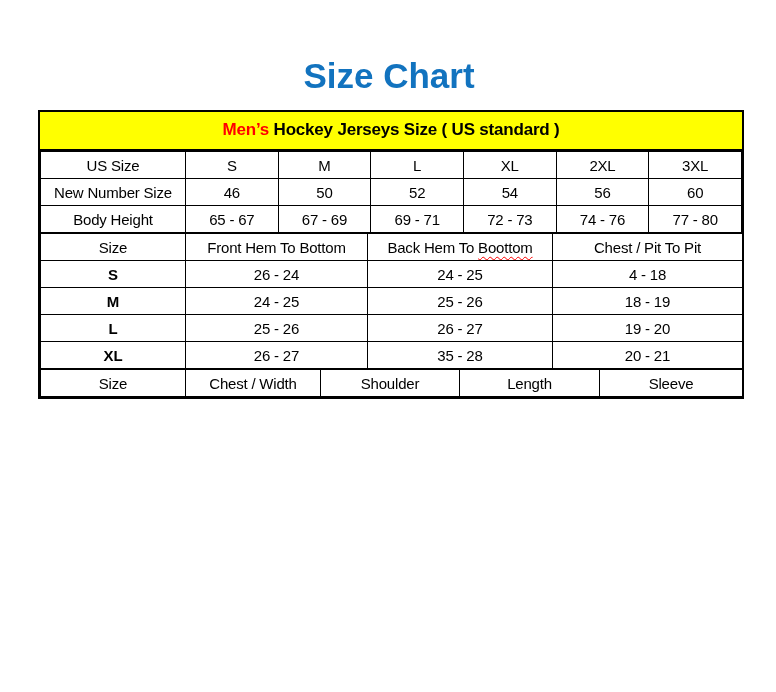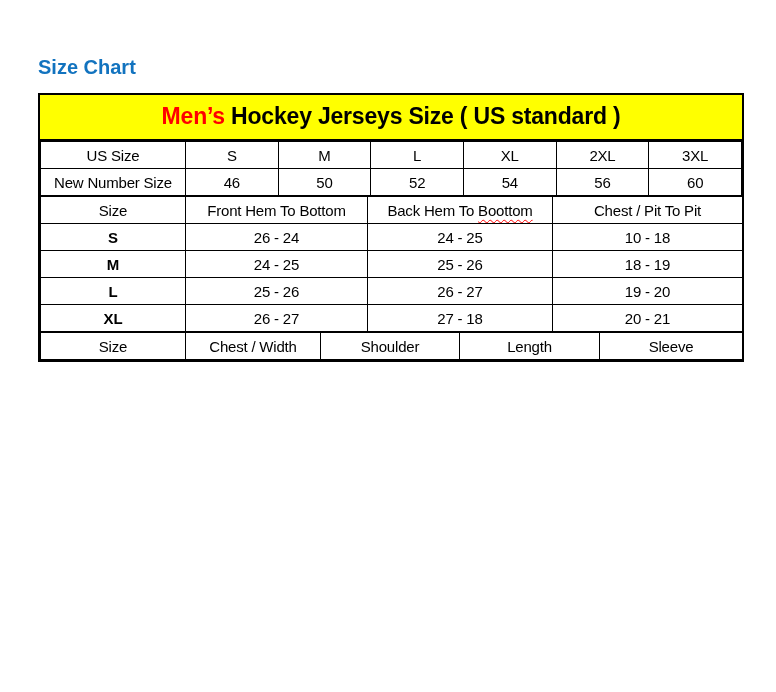--- a/index.html
+++ b/index.html
@@ -2,27 +2,27 @@
 <html><head>
 <meta charset="utf-8">
 <style>
   html,body{margin:0;padding:0;}
   body{
     width:776px;height:692px;background:#ffffff;overflow:hidden;
     font-family:"Liberation Sans", sans-serif;color:#000;
     --title-blue:#1273BF;--banner-yellow:#FFFF00;--accent-red:#FF0000;--line:#000000;
   }
   .page-title{
-    width:702px;margin:56px 0 14px 38px;
-    color:var(--title-blue);font-size:20px;font-weight:700;line-height:1.15;
+    width:702px;margin:56px 0 14px 38px;text-align:center;
+    color:var(--title-blue);font-size:35px;font-weight:700;line-height:1.15;
   }
   .chart{width:702px;margin-left:38px;border:2px solid var(--line);}
   .banner{
     background:var(--banner-yellow);text-align:center;
-    font-size:23px;font-weight:700;padding:8px 0 9px 0;
+    font-size:17px;font-weight:700;padding:8px 0 9px 0;
     border-top:2px solid var(--line);border-bottom:2px solid var(--line);
     letter-spacing:-0.2px;
   }
   .section:first-child .banner{border-top:none;}
   .banner .hl{color:var(--accent-red);}
   table{width:100%;border-collapse:collapse;table-layout:fixed;}
   th,td{
     border:1px solid var(--line);text-align:center;vertical-align:middle;
     height:26px;font-size:15px;padding:0 2px;white-space:nowrap;overflow:hidden;
     letter-spacing:-0.2px;
@@ -74,20 +74,29 @@
         <tbody>
           <tr>
             <td>New Number Size</td>
             <td>46</td>
             <td>50</td>
             <td>52</td>
             <td>54</td>
             <td>56</td>
             <td>60</td>
           </tr>
+          <tr>
+            <td>Body Height</td>
+            <td>65 - 67</td>
+            <td>67 - 69</td>
+            <td>69 - 71</td>
+            <td>72 - 73</td>
+            <td>74 - 76</td>
+            <td>77 - 80</td>
+          </tr>
         </tbody>
       </table>
   </div>
 
   <div class="section">
     <table class="t-womens">
       <colgroup>
           <col class="c0">
           <col class="c1">
           <col class="c2">
@@ -99,38 +108,38 @@
             <th>Front Hem To Bottom</th>
             <th>Back Hem To <span class="squiggle">Boottom</span></th>
             <th>Chest / Pit To Pit</th>
           </tr>
         </thead>
         <tbody>
           <tr>
             <td class="bold">S</td>
             <td>26 - 24</td>
             <td>24 - 25</td>
-            <td>10 - 18</td>
+            <td>4 - 18</td>
           </tr>
           <tr>
             <td class="bold">M</td>
             <td>24 - 25</td>
             <td>25 - 26</td>
             <td>18 - 19</td>
           </tr>
           <tr>
             <td class="bold">L</td>
             <td>25 - 26</td>
             <td>26 - 27</td>
             <td>19 - 20</td>
           </tr>
           <tr>
             <td class="bold">XL</td>
             <td>26 - 27</td>
-            <td>27 - 18</td>
+            <td>35 - 28</td>
             <td>20 - 21</td>
           </tr>
         </tbody>
       </table>
   </div>
 
   <div class="section">
     <table class="t-youth">
       <colgroup>
           <col class="c0">

